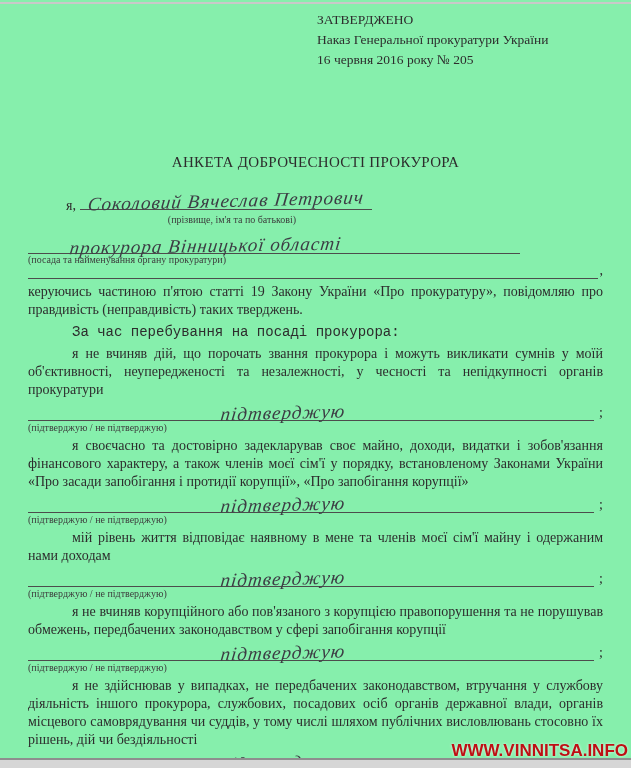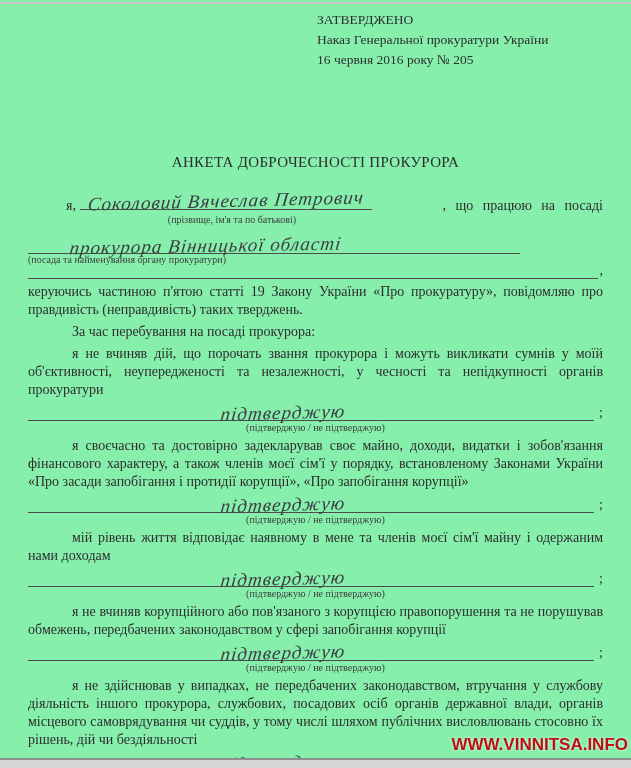--- a/index.html
+++ b/index.html
@@ -34,31 +34,31 @@
   .id-line2 { margin-top:3px; width:492px; border-bottom:1.3px solid #4c4c4c; height:25px; position:relative; }
   .id-line2 .hand { position:absolute; left:42px; bottom:-4px; transform:skewX(-8deg) rotate(-1deg); }
   .pos-hint { width:492px; }
 
   .blank-row { display:flex; align-items:flex-end; height:14px; font-size:14px; }
   .blank-row .blank-line { flex:1; border-bottom:1px solid #4c4c4c; height:100%; }
   .blank-row .punct { padding-left:2px; }
 
   .para { font-size:14px; line-height:18px; text-align:justify; margin:4px 0 0 0; }
   .indent { text-indent:44px; }
-  .section-intro { text-align:left; }
+  .section-intro { text-align:left;font-family:Liberation Mono, monospace; }
 
   .statement { margin-top:3px; }
   .confirm-row { display:flex; align-items:flex-end; margin-top:1px; }
   .confirm-line { flex:1; position:relative; border-bottom:1px solid #4c4c4c; height:20px; }
   .confirm-line .hand { position:absolute; left:45%; bottom:-4px; transform:translateX(-50%) skewX(-8deg) rotate(-1.5deg); }
   .confirm-row .punct { width:9px; text-align:right; font-size:14px; }
-  .confirm-hint { text-align:center; margin-top:1px; }
+  .confirm-hint { margin-top:1px; }
 
   .watermark {
-    position:absolute; right:3px; bottom:13px;
+    position:absolute; right:3px; bottom:7px;
     font-family:"Liberation Sans", sans-serif; font-weight:bold; font-size:17px;
     color:#be0f14; text-shadow:0 0 3px rgba(255,255,255,.85);
   }
   .scan-bottom { position:absolute; bottom:0; left:0; right:0; height:8px; background:#d6d6d6; border-top:2px solid #8e8e8e; }
 </style>
 </head>
 <body>
 
 <div class="page">
   <div class="scan-top"></div>
@@ -72,21 +72,20 @@
     </div>
 
     <div class="title">АНКЕТА ДОБРОЧЕСНОСТІ ПРОКУРОРА</div>
 
     <div>
       <div class="id-line1">
         <span class="prefix">я,</span>
         <span class="name-fill">
           <span class="hand">Соколовий Вячеслав Петрович</span>
         </span>
-        <span class="suffix">, що працюю на посаді</span>
       </div>
       <div class="hint name-hint">(прізвище, ім'я та по батькові)</div>
 
       <div class="id-line2">
         <span class="hand">прокурора Вінницької області</span>
       </div>
       <div class="hint pos-hint">(посада та найменування органу прокуратури)</div>
 
       <div class="blank-row">
         <span class="blank-line"></span>

